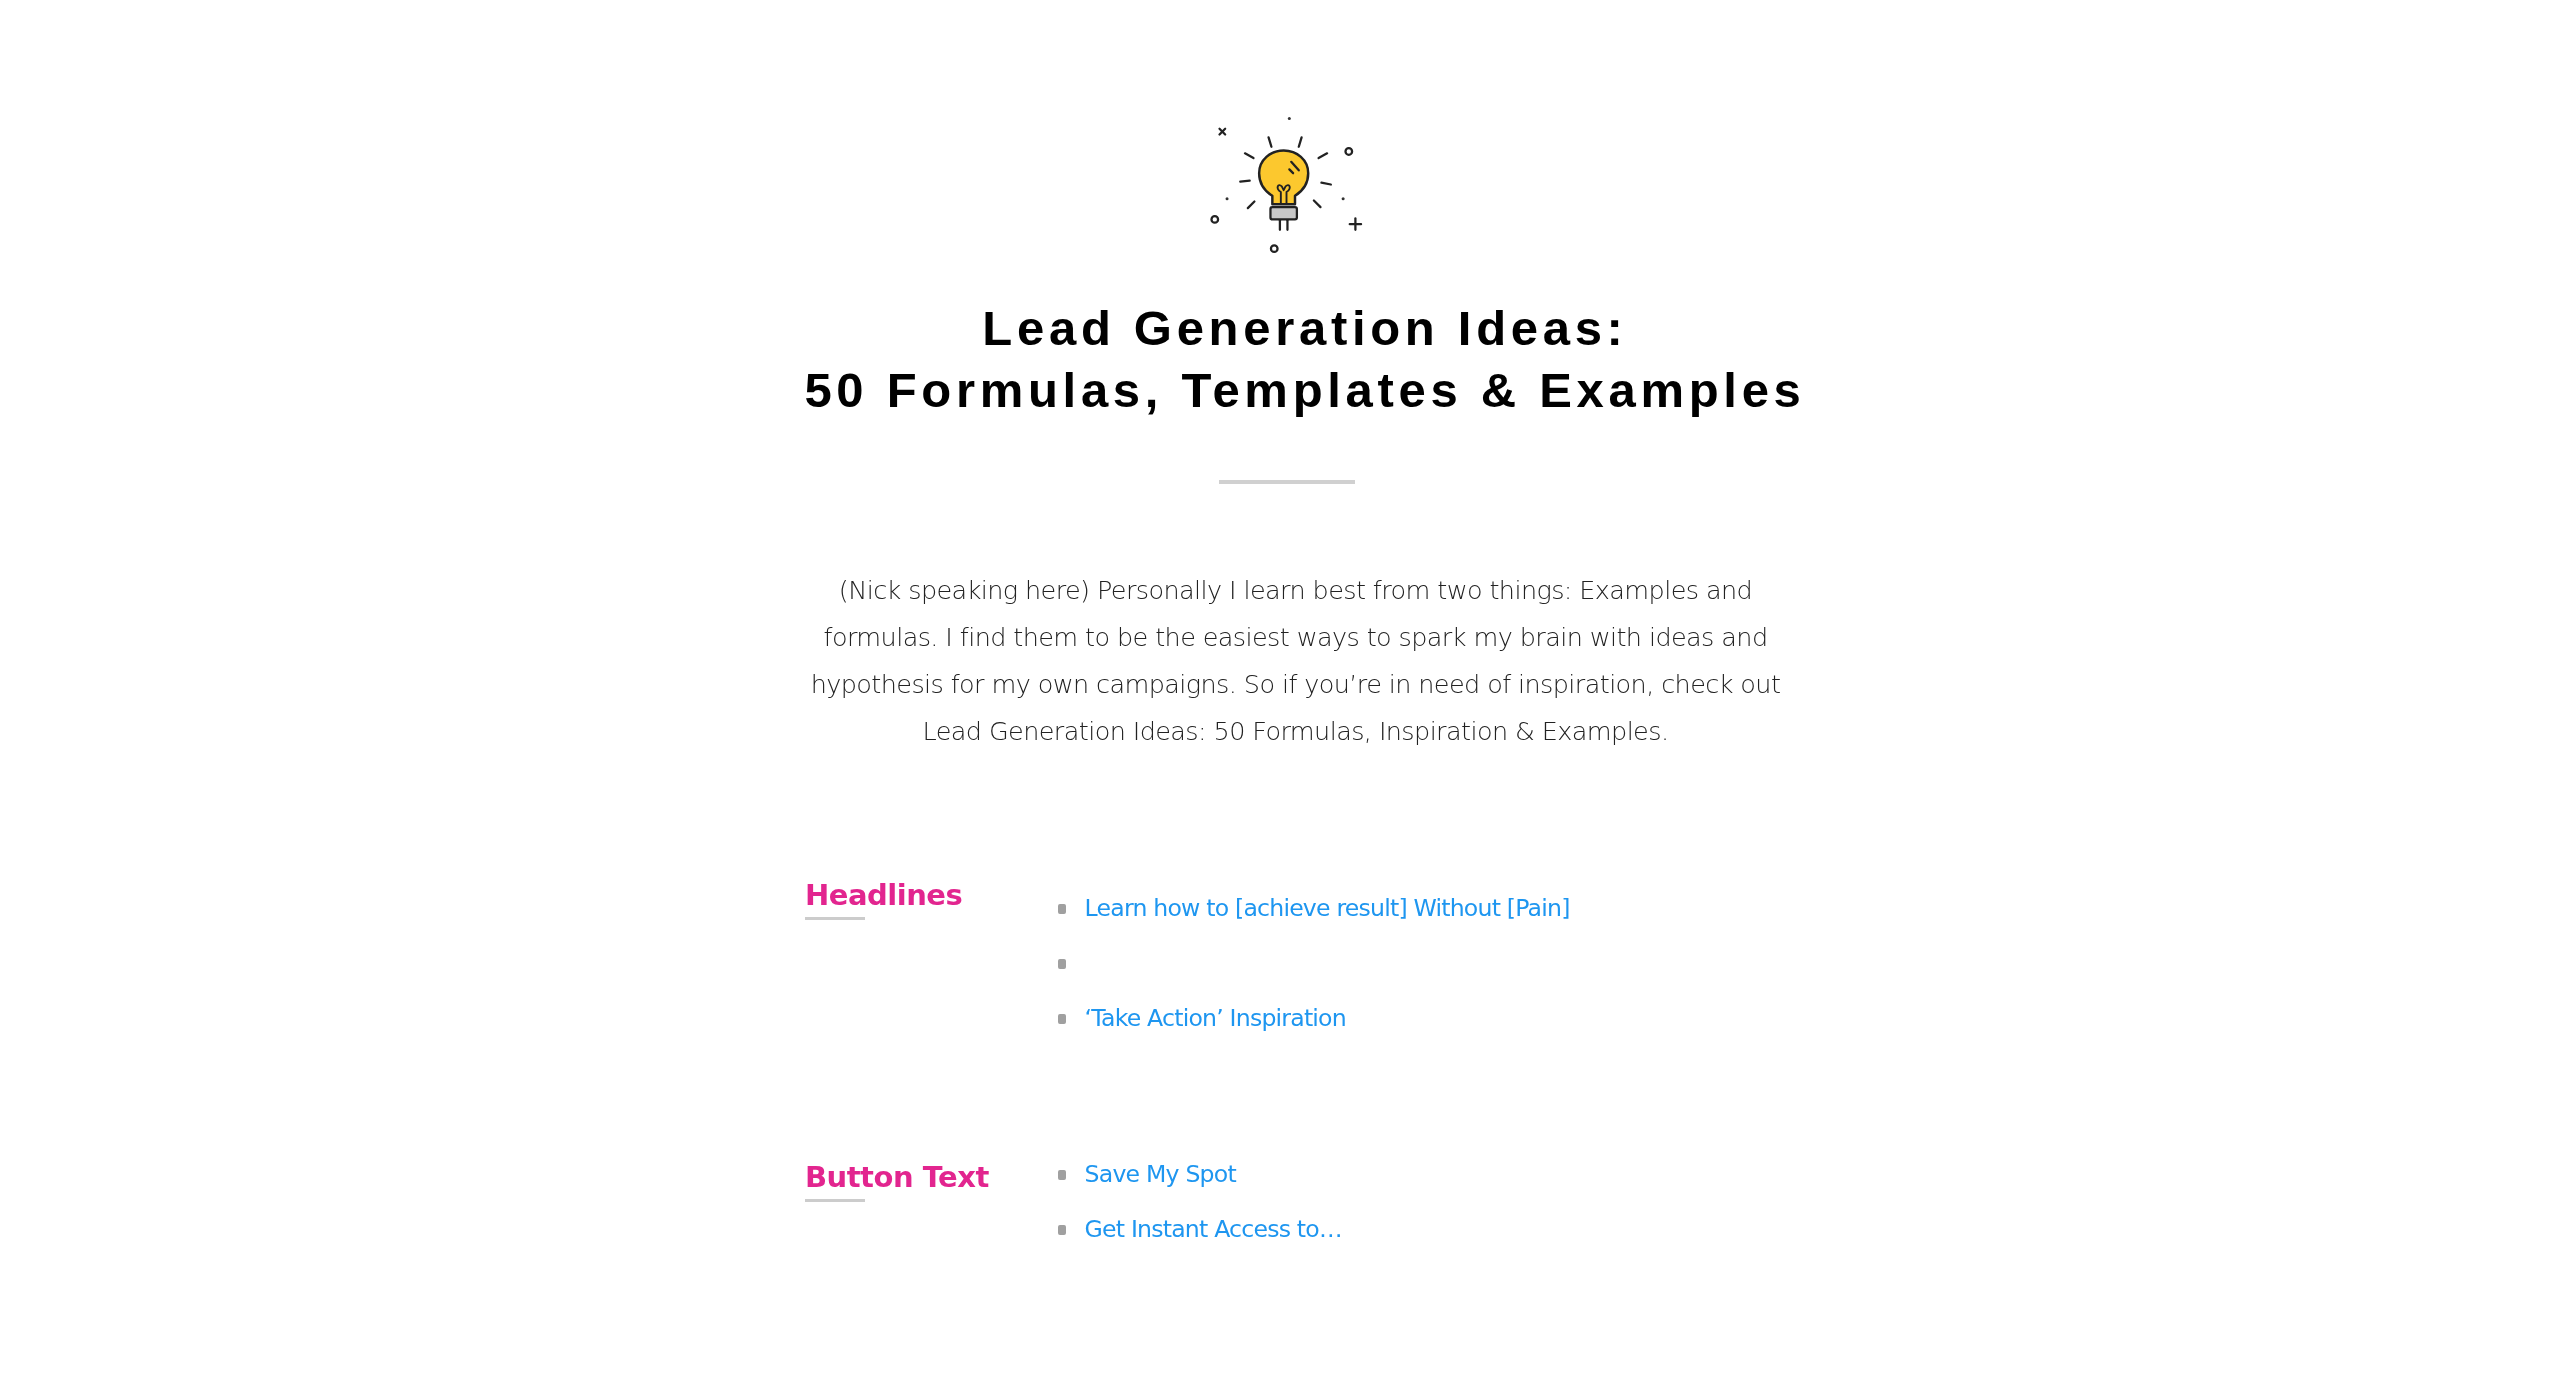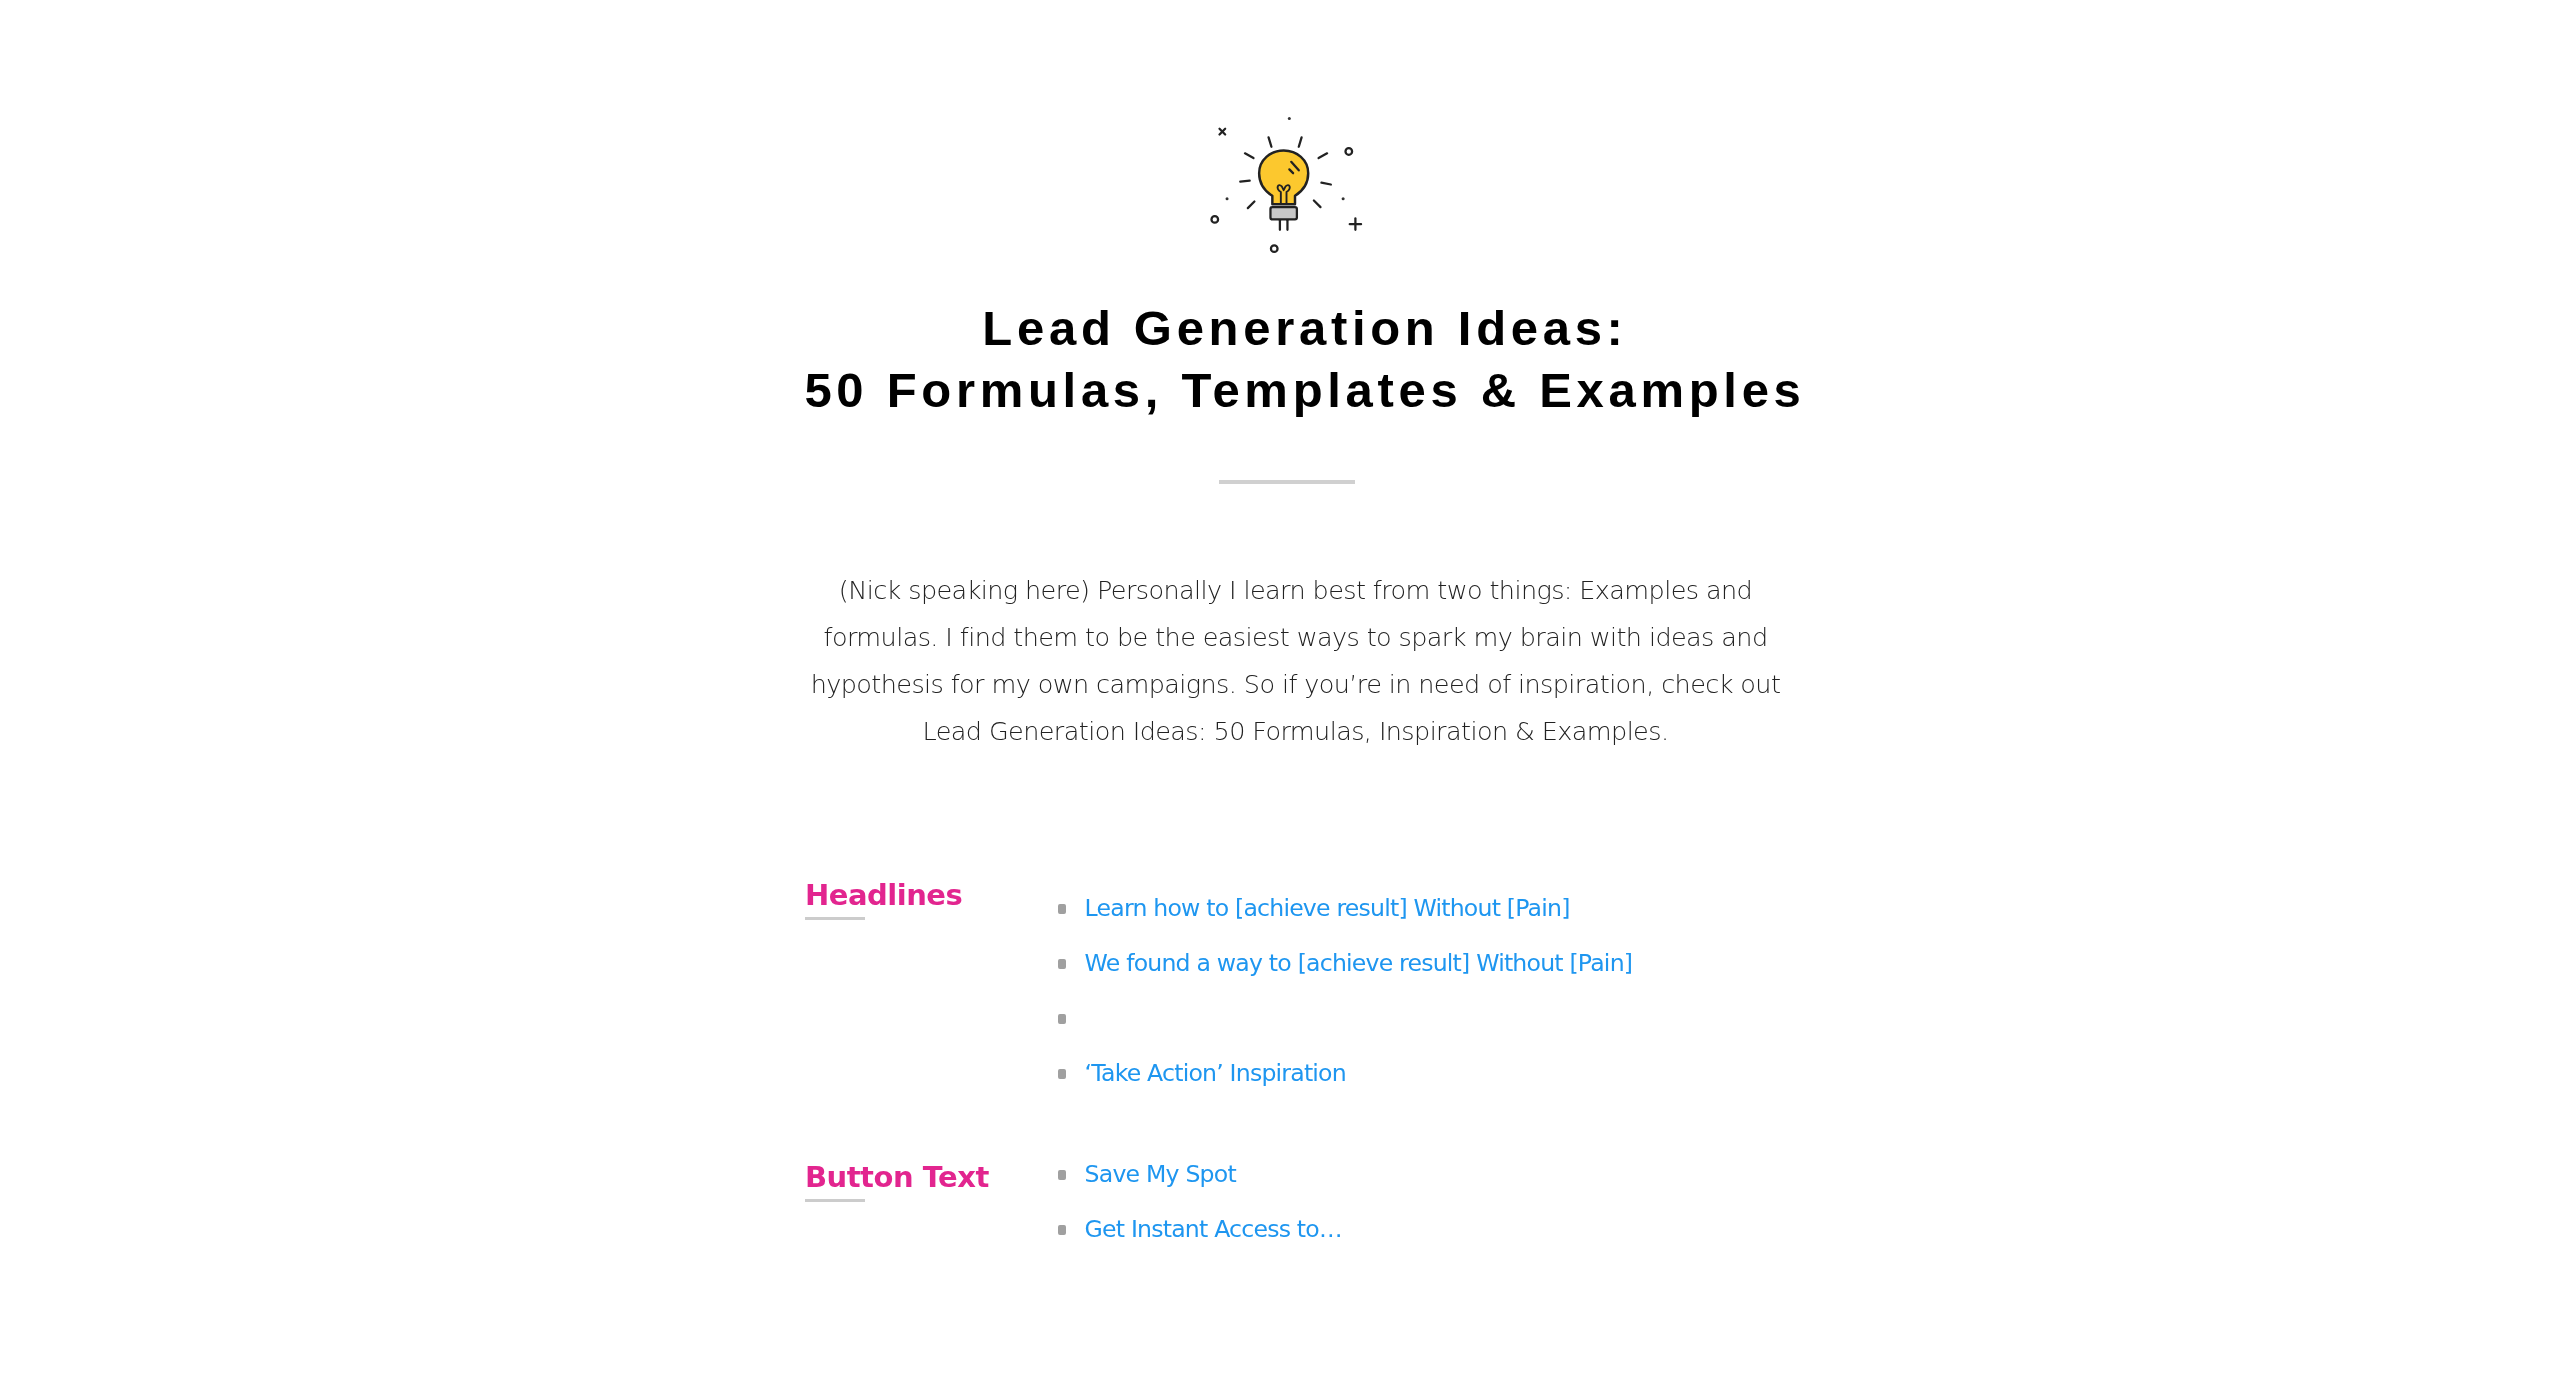--- a/index.html
+++ b/index.html
@@ -71,24 +71,20 @@
 <div class="section" style="top:875px;">
   <h2 class="section-label">Headlines</h2>
   <div class="section-underline"></div>
   <ul class="list" style="top:8px;margin-top:8px;">
     <li class="list-item">
       <span class="bullet"></span>
       <a class="link">Learn how to [achieve result] Without [Pain]</a>
     </li>
     <li class="list-item">
       <span class="bullet"></span>
-      <a class="link">We found a way to [achieve result] Without [Pain]</a>
-    </li>
-    <li class="list-item">
-      <span class="bullet"></span>
     </li>
     <li class="list-item">
       <span class="bullet"></span>
       <a class="link">‘Take Action’ Inspiration</a>
     </li>
   </ul>
 </div>
 
 <div class="section" style="top:1157px;">
   <h2 class="section-label">Button Text</h2>

